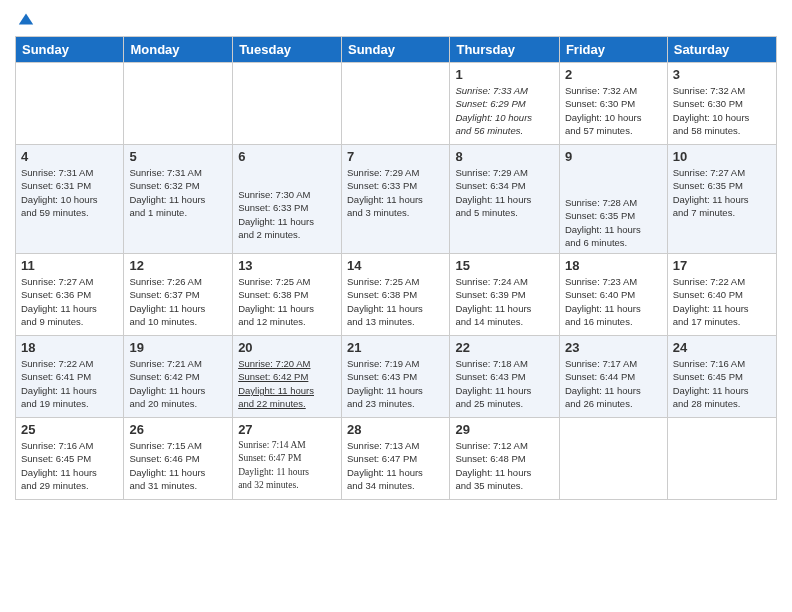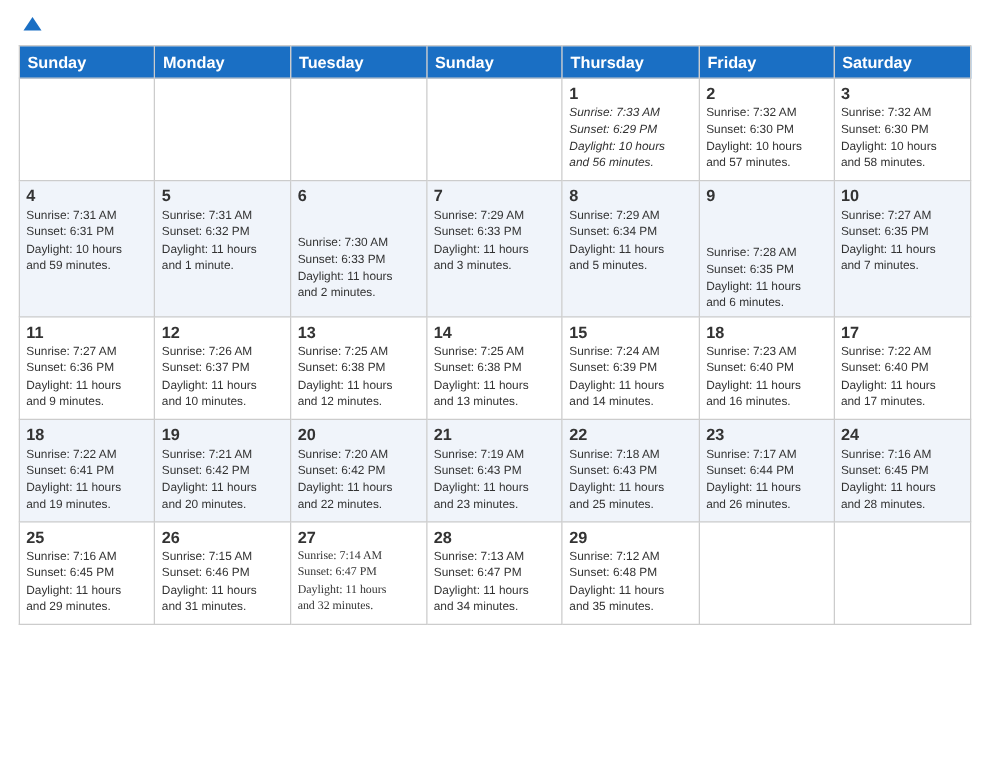--- a/index.html
+++ b/index.html
@@ -270,21 +270,21 @@
           </td>
           <td>
             <span class="day-number">19</span>
             <div class="day-info" style="white-space: pre-line;">Sunrise: 7:21 AM
 Sunset: 6:42 PM
 Daylight: 11 hours
 and 20 minutes.</div>
           </td>
           <td>
             <span class="day-number">20</span>
-            <div class="day-info" style="white-space: pre-line;">Sunrise: 7:20 AM
+            <div class="day-info" style="white-space: pre-line; text-decoration: underline;">Sunrise: 7:20 AM
 Sunset: 6:42 PM
 Daylight: 11 hours
 and 22 minutes.</div>
           </td>
           <td>
             <span class="day-number">21</span>
             <div class="day-info" style="white-space: pre-line;">Sunrise: 7:19 AM
 Sunset: 6:43 PM
 Daylight: 11 hours
 and 23 minutes.</div>

